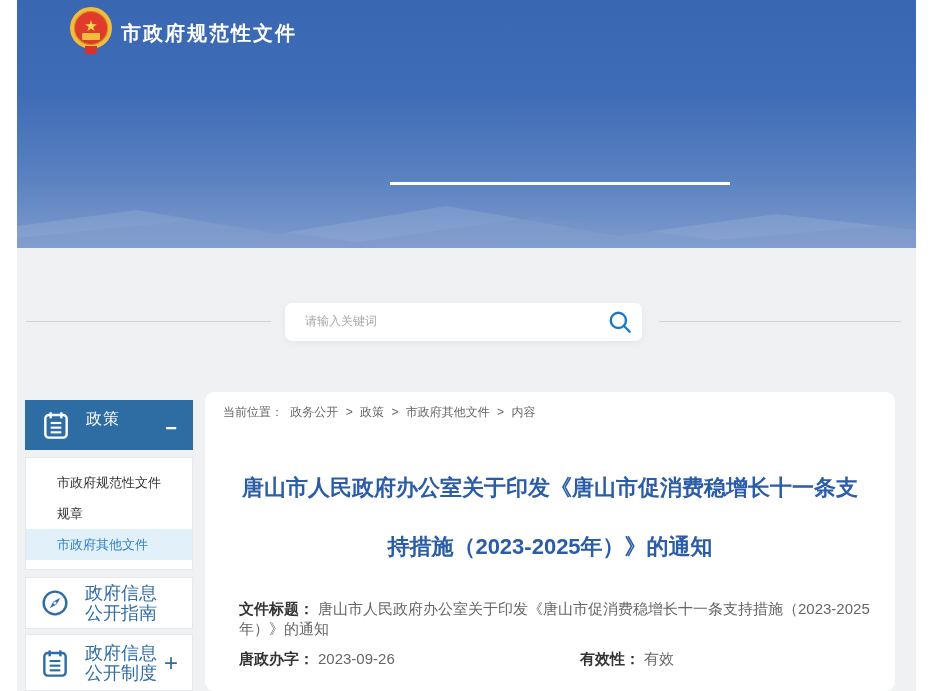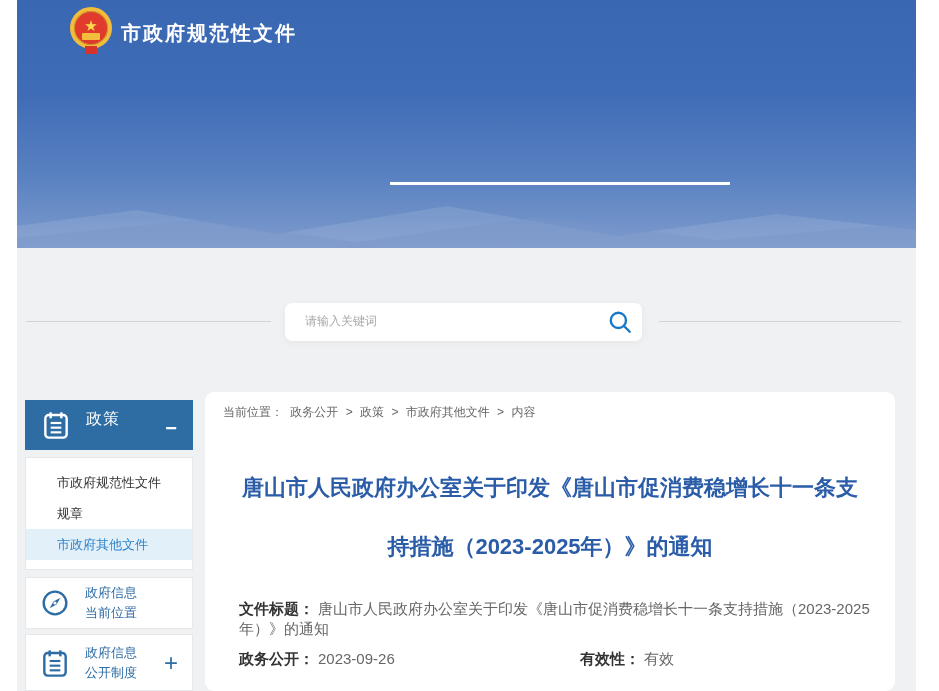--- a/index.html
+++ b/index.html
@@ -58,21 +58,21 @@
     background:#ffffff; border:1px solid #e7e8ea; padding-top:9px; }
   .submenu-item { height:31px; line-height:31px; padding-left:31px; font-size:13px;
     color:#333333; cursor:pointer; }
   .submenu-item.active { background:#e2f0fa; color:#2e83c8; }
   .side-card { position:absolute; left:25px; width:168px; background:#ffffff;
     border:1px solid #e7e8ea; cursor:pointer; }
   .side-card.guide { top:577px; height:52px; }
   .side-card.system { top:634px; height:57px; }
   .side-card .c-icon { position:absolute; left:13px; top:50%; transform:translateY(-50%); }
   .side-card .c-text { position:absolute; left:59px; top:50%; transform:translateY(-50%);
-    color:#2e6ca4; font-size:13px; line-height:20px; }
+    color:#2e6ca4; font-size:18px; line-height:20px; }
   .expand-glyph { position:absolute; right:14px; top:50%; transform:translateY(-50%);
     color:#2e6ca4; font-size:24px; font-weight:400; line-height:1; cursor:pointer; }
 
   
   .content { position:absolute; left:205px; top:392px; width:690px; height:299px;
     background:#ffffff;border-radius:9px; }
   .breadcrumb { position:absolute; left:18px; top:12px; font-size:12px; color:#666; }
   .breadcrumb span { margin-right:4px; }
   .breadcrumb .crumb-link { cursor:pointer; }
   .article-title { position:absolute; left:25px; right:25px; top:66px;
@@ -139,21 +139,21 @@
 </div>
 
 <div class="side-card guide">
   <svg class="c-icon" width="32" height="32" viewBox="0 0 24 24">
     <circle cx="12" cy="12" r="8.5" fill="none" stroke="#2e6ca4" stroke-width="1.8"></circle>
     <path d="M16,8 L13.2,13.2 L8,16 L10.8,10.8 Z" fill="#2e6ca4"></path>
     <circle cx="12" cy="12" r="1.2" fill="#ffffff"></circle>
   </svg>
   <div class="c-text">
     <div>政府信息</div>
-    <div>当前位置</div>
+    <div>公开指南</div>
   </div>
 </div>
 
 <div class="side-card system">
   <svg class="c-icon" width="32" height="32" viewBox="0 0 24 24">
     <rect x="4" y="4.5" width="16" height="17" rx="2.5" fill="none" stroke="#2e6ca4" stroke-width="1.8"></rect>
     <line x1="8" y1="2.5" x2="8" y2="7" stroke="#2e6ca4" stroke-width="1.8"></line>
     <line x1="16" y1="2.5" x2="16" y2="7" stroke="#2e6ca4" stroke-width="1.8"></line>
     <line x1="8" y1="10.5" x2="16" y2="10.5" stroke="#2e6ca4" stroke-width="1.6"></line>
     <line x1="8" y1="14" x2="16" y2="14" stroke="#2e6ca4" stroke-width="1.6"></line>
@@ -183,20 +183,20 @@
   </h1>
 
   <div class="meta">
     <div class="meta-row">
       <span class="meta-label">文件标题：</span><span class="meta-value">唐山市人民政府办公室关于印发《唐山市促消费稳增长十一条支持措施（2023-2025年）》的通知</span>
     </div>
     <div class="meta-row">
     </div>
     <div class="meta-row">
       <span class="m-left">
-        <span class="meta-label">政务公开：</span><span class="meta-value">2023-09-26</span>
+        <span class="meta-label">唐政办字：</span><span class="meta-value">2023-09-26</span>
       </span>
       <span class="m-right">
         <span class="meta-label">有效性：</span><span class="meta-value">有效</span>
       </span>
     </div>
   </div>
 </div>
 
 </body></html>

